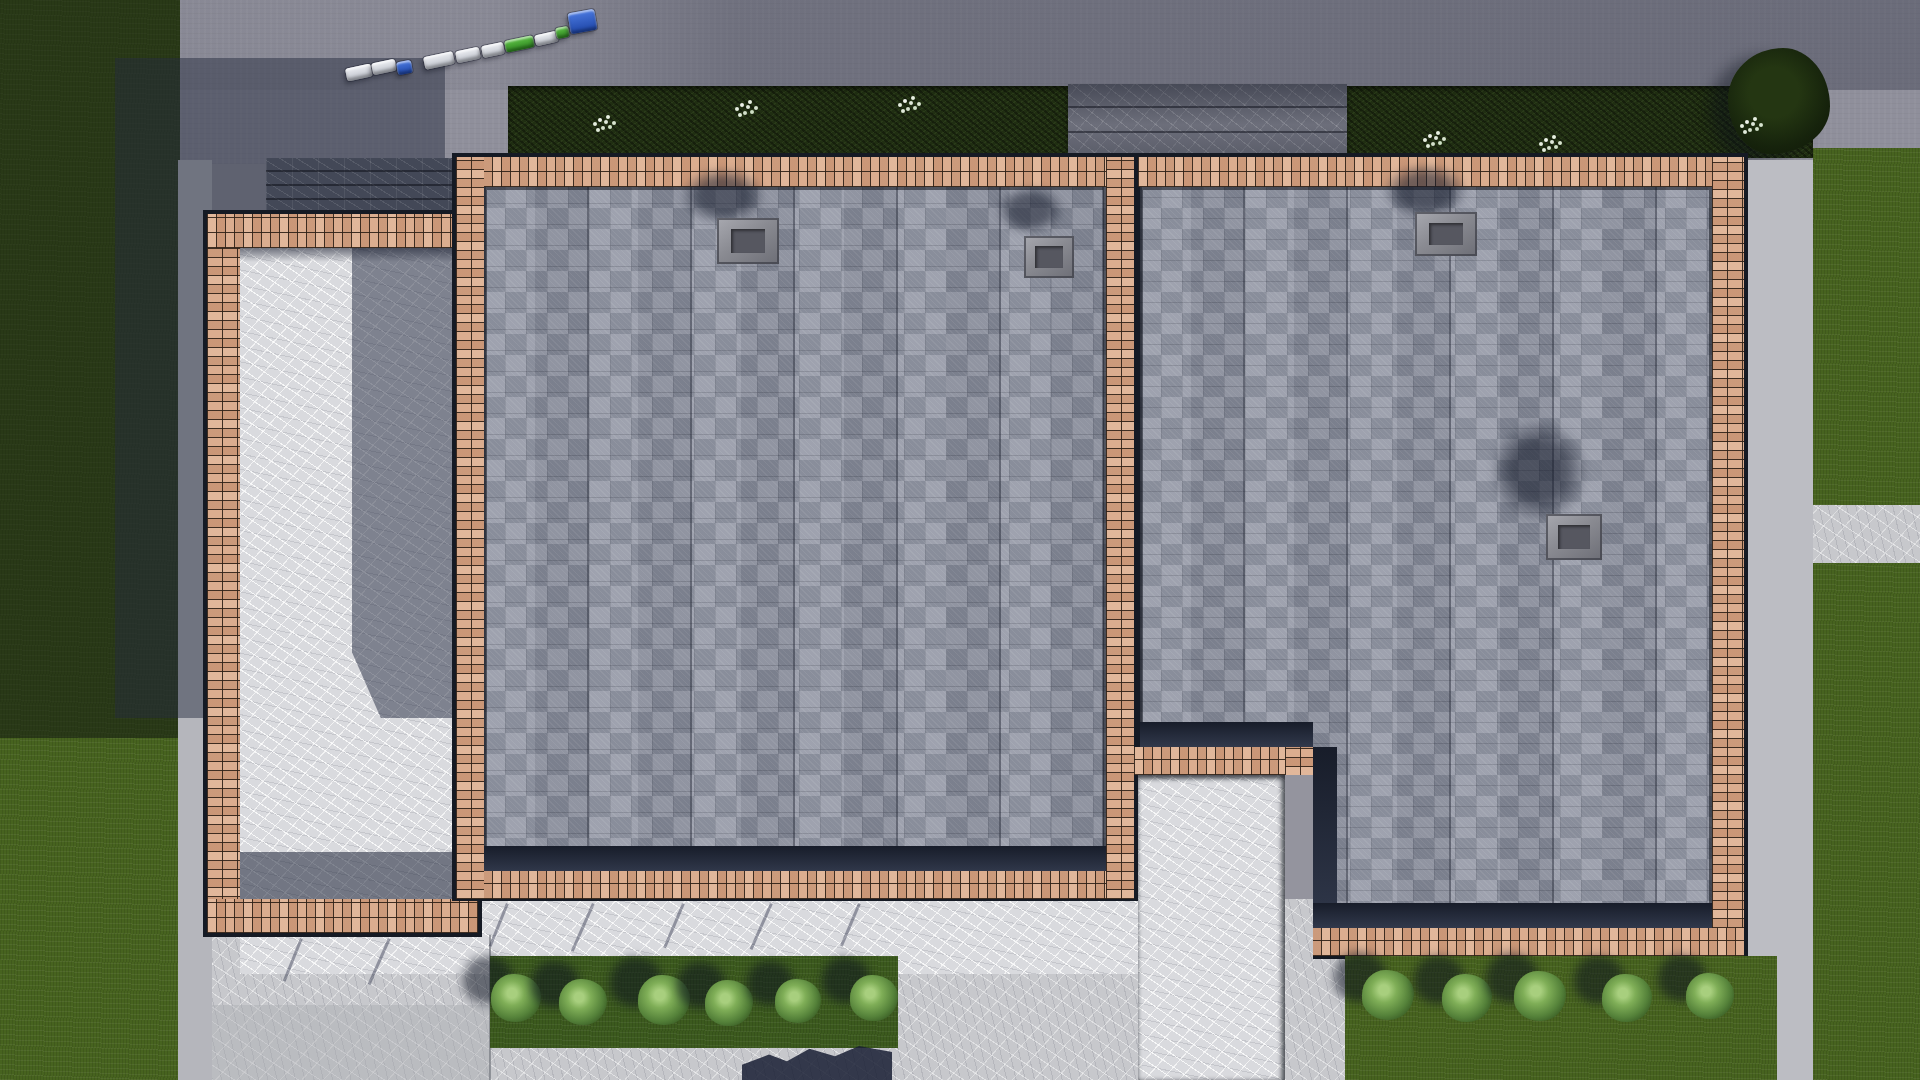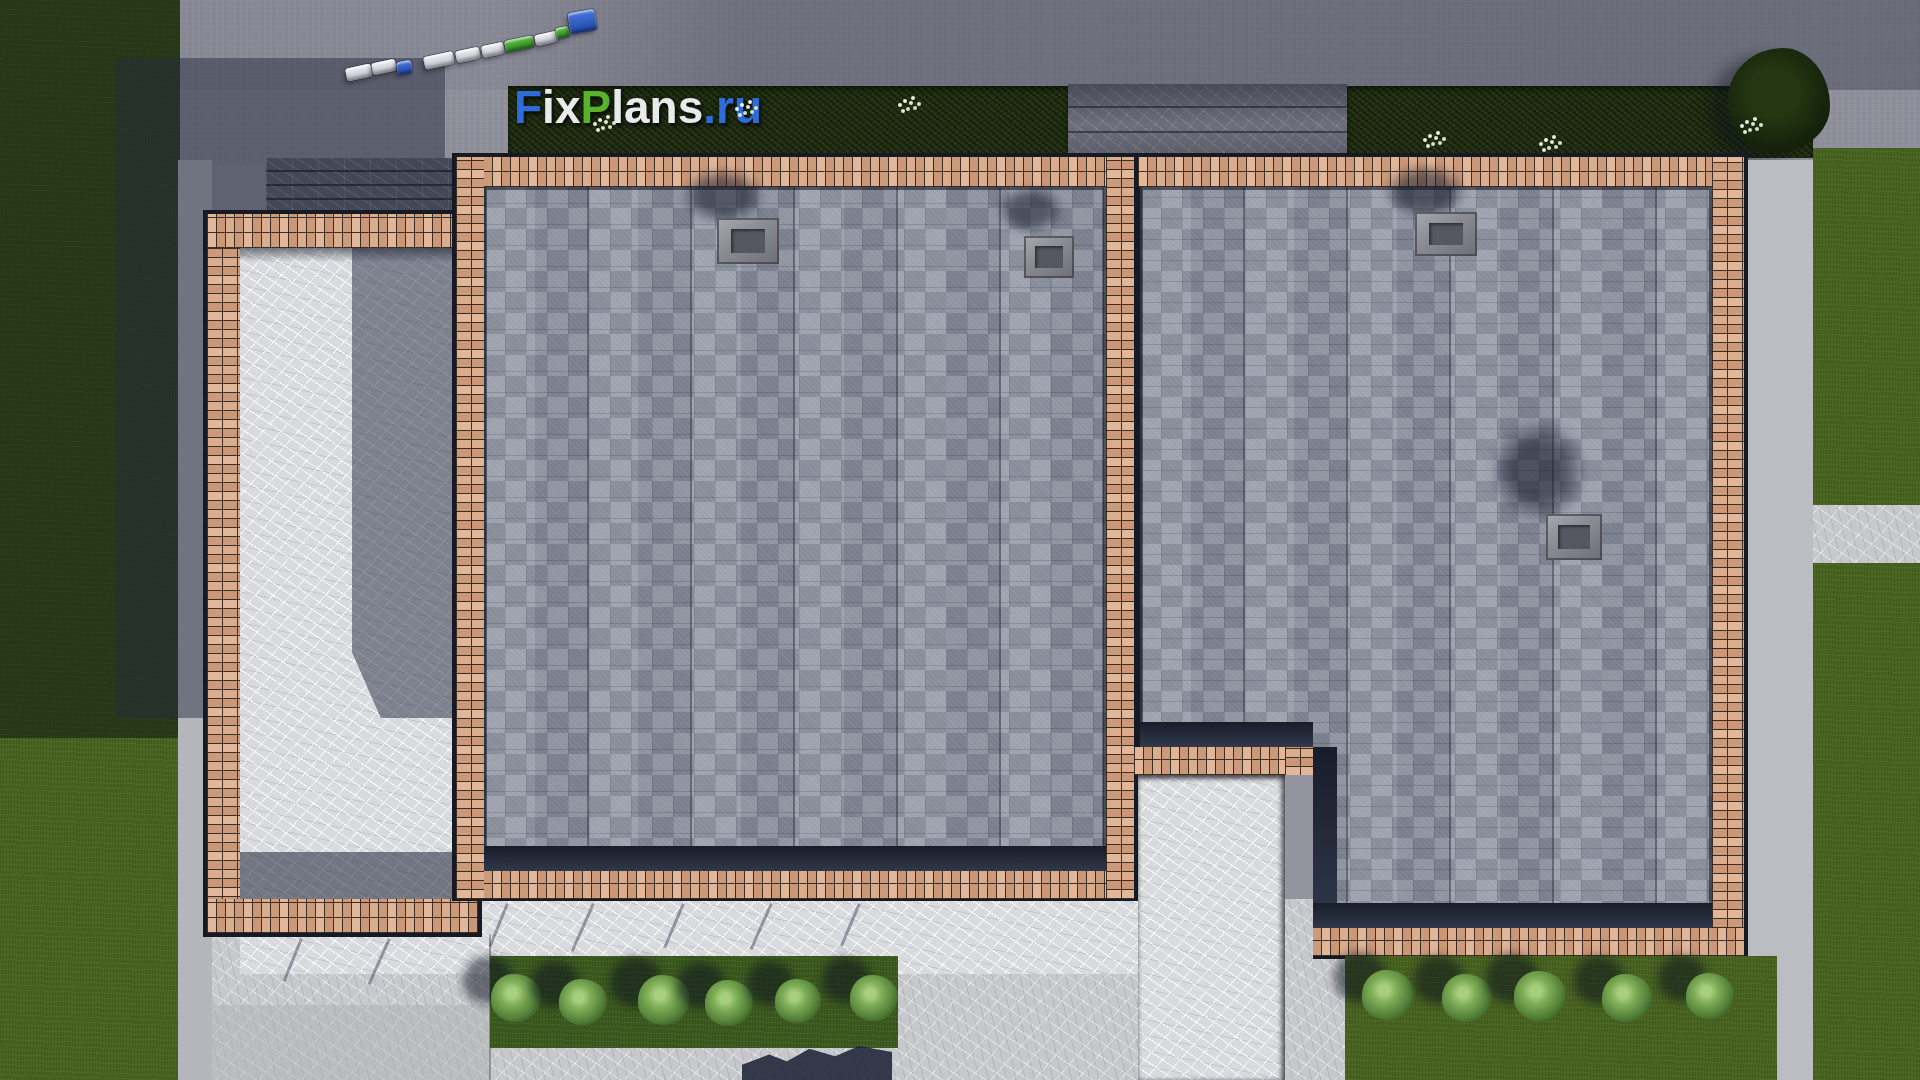--- a/index.html
+++ b/index.html
@@ -119,21 +119,20 @@
     <div class="abs brick-h" style="left:0;top:594px;width:179px;height:28px"></div>
     <div class="abs brick-v" style="left:151px;top:594px;width:28px;height:209px"></div>
   </div>
 
   <div class="abs grass grass-dk" style="left:490px;top:956px;width:408px;height:92px"></div>
   <div class="abs grass" style="left:1345px;top:956px;width:432px;height:124px"></div>
   <div class="abs" style="left:1777px;top:956px;width:36px;height:124px;background:#bcbdc3"></div>
 
   <div class="abs" style="left:742px;top:1046px;width:150px;height:34px;background:rgba(25,31,52,.85);clip-path:polygon(0 55%,18% 25%,30% 45%,45% 8%,62% 30%,78% 0,100% 18%,100% 100%,0 100%)"></div>
 
-  <div class="logo" id="logo"><span style="color: rgb(47, 108, 216);">F</span><span style="color: rgb(233, 234, 236);">ix</span><span style="color: rgb(88, 178, 44);">P</span><span style="color: rgb(233, 234, 236);">lans</span><span style="color: rgb(47, 108, 216);">.ru</span></div>
 <div class="smudge" style="left: 682px; top: 168px; width: 82px; height: 56px;"></div>
     <div class="chimney" style="left: 717px; top: 218px; width: 62px; height: 46px;"></div>
     <div class="smudge" style="left: 997px; top: 186px; width: 66px; height: 48px;"></div>
     <div class="chimney" style="left: 1024px; top: 236px; width: 50px; height: 42px;"></div>
     <div class="smudge" style="left: 1384px; top: 164px; width: 82px; height: 54px;"></div>
     <div class="chimney" style="left: 1415px; top: 212px; width: 62px; height: 44px;"></div>
     <div class="smudge" style="left: 1492px; top: 422px; width: 94px; height: 98px;"></div>
     <div class="chimney" style="left: 1546px; top: 514px; width: 56px; height: 46px;"></div>
     <div class="post-shadow" style="left: 300px; top: 938px; height: 46px; transform: rotate(22deg);"></div>
     <div class="post-shadow" style="left: 388px; top: 938px; height: 50px; transform: rotate(24deg);"></div>

